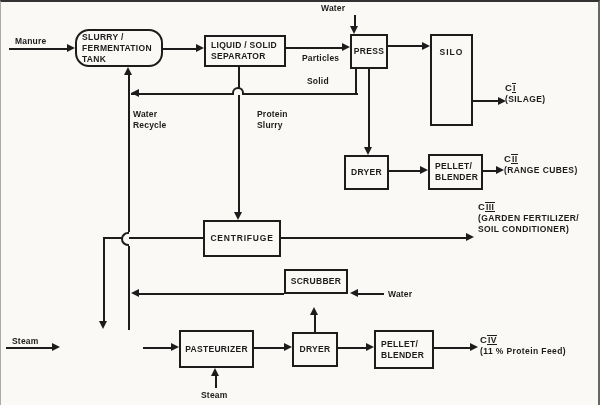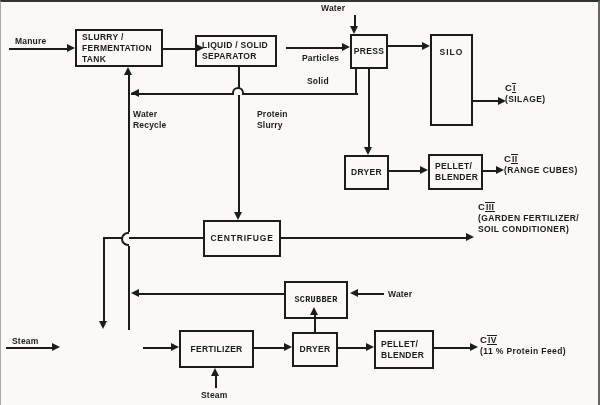--- a/index.html
+++ b/index.html
@@ -39,33 +39,33 @@
   .pcode { font-size:9.5px; letter-spacing:.5px; margin-bottom:1px; }
   .rn { display:inline-block; border-top:1.5px solid var(--ln); border-bottom:1.5px solid var(--ln);
     line-height:8px; padding:0 .5px; font-size:8.5px; }
   .pdesc { font-size:8.5px; line-height:11px; letter-spacing:.4px; white-space:pre-line; }
 </style>
 </head>
 <body>
 
 <div class="stage">
 
-  <div class="box padl" style="left:74px;  top:27px;  width:88px; height:38px;">SLURRY /
+  <div class="box padl" style="left:74px;  top:27px;  width:88px; height:38px;border-radius:14px;">SLURRY /
 FERMENTATION
 TANK</div>
-  <div class="box padl" style="left:194px; top:33px;  width:82px; height:32px;">LIQUID / SOLID
+  <div class="box padl" style="left:203px; top:33px;  width:82px; height:32px;">LIQUID / SOLID
 SEPARATOR</div>
   <div class="box center" style="left:349px; top:32px;  width:38px; height:35px;">PRESS</div>
   <div class="box center toptext" style="left:429px; top:32px; width:43px; height:92px; letter-spacing:1px;">SILO</div>
   <div class="box center" style="left:343px; top:153px; width:45px; height:35px;">DRYER</div>
   <div class="box padl" style="left:427px; top:152px; width:55px; height:36px;">PELLET/
 BLENDER</div>
   <div class="box center" style="left:202px; top:218px; width:78px; height:37px; letter-spacing:.8px;">CENTRIFUGE</div>
-  <div class="box center" style="left:283px; top:279px; width:64px; height:38px;font-family:Liberation Mono, monospace;">SCRUBBER</div>
-  <div class="box center" style="left:178px; top:328px; width:75px; height:38px;">FERTILIZER</div>
+  <div class="box center" style="left:283px; top:267px; width:64px; height:25px;">SCRUBBER</div>
+  <div class="box center" style="left:178px; top:328px; width:75px; height:38px;">PASTEURIZER</div>
   <div class="box center" style="left:291px; top:330px; width:46px; height:35px;">DRYER</div>
   <div class="box padl" style="left:373px; top:328px; width:60px; height:39px;">PELLET/
 BLENDER</div>
 
   <div class="hl" style="left:8px;   top:46px;  width:58px;"></div>
   <div class="hl" style="left:162px; top:46px;  width:33px;"></div>
   <div class="hl" style="left:285px; top:45px;  width:56px;"></div>
   <div class="hl" style="left:387px; top:43px;  width:34px;"></div>
   <div class="hl" style="left:472px; top:98px;  width:25px;"></div>
   <div class="hl" style="left:130px; top:91px;  width:101px;"></div>

